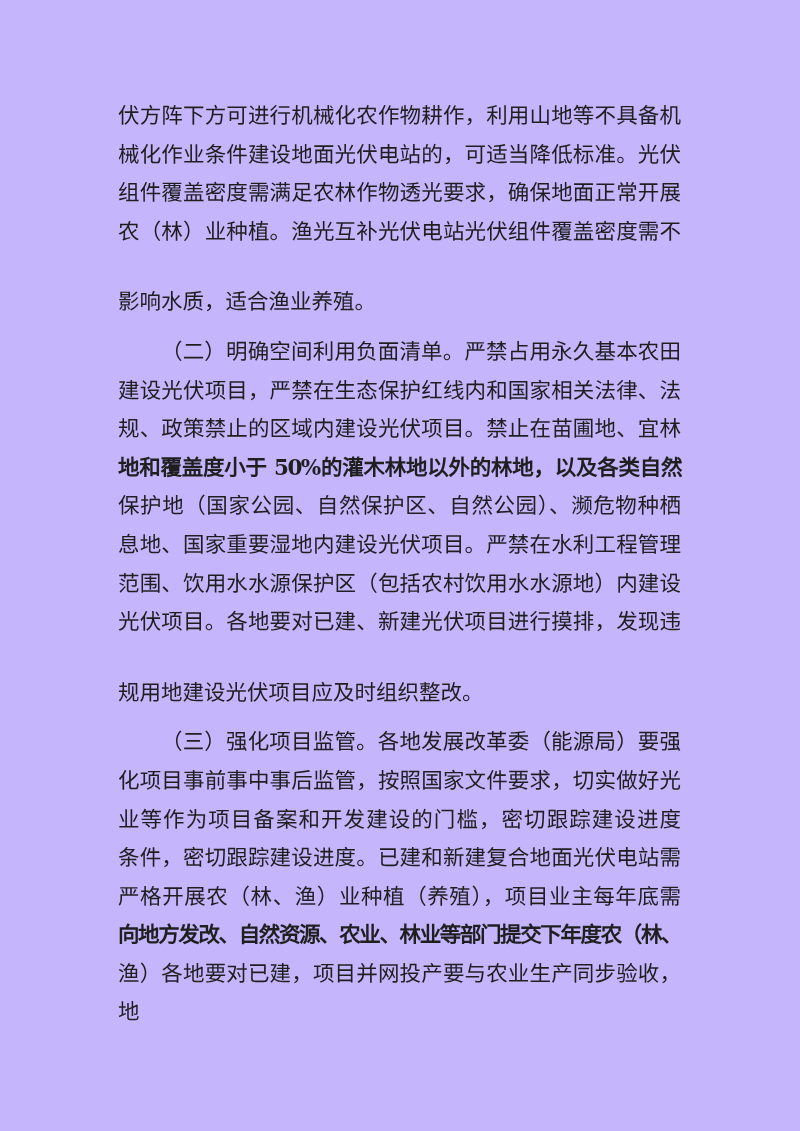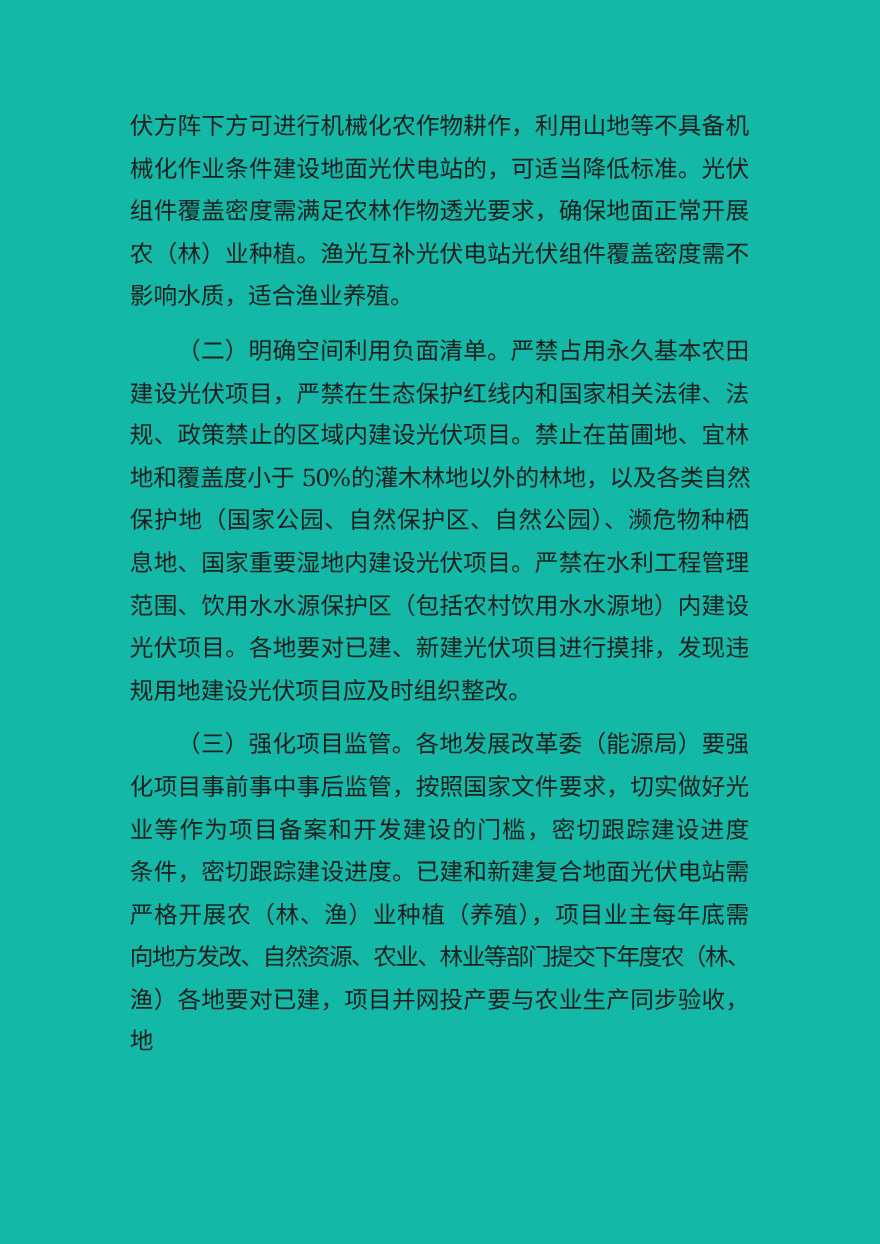--- a/index.html
+++ b/index.html
@@ -13,21 +13,21 @@
     position: relative;
     overflow: hidden;
     font-family: "DejaVu Serif", "Liberation Serif", serif;
   }
   .page {
     position: absolute;
     left: 0;
     top: 0;
     width: 800px;
     height: 1131px;
-    background: #14b8a6;
+    background: #c4b5fd;
   }
   .text-block {
     position: absolute;
     left: 118px;
     top: 97px;
     width: 563px;
     color: #1f1f1f;
     font-size: 21.5px;
     line-height: 38.6px;
     -webkit-font-smoothing: antialiased;
@@ -37,27 +37,29 @@
     padding: 0;
   }
   .line {
     height: 38.6px;
     text-align: justify;
     text-align-last: justify;
     overflow: visible;
   }
   .line.last {
     text-align-last: left;
+    margin-top: 32px;
   }
   .para.indented .line:first-child {
     text-indent: 2em;
     margin-top: 11px;
   }
   .line.tight {
     letter-spacing: -0.07em;
+    font-weight: bold;
   }
 </style>
 </head>
 <body>
 
 <div class="page">
   <div class="text-block">
       <div class="para">
         <div class="line">伏方阵下方可进行机械化农作物耕作，利用山地等不具备机</div>
         <div class="line">械化作业条件建设地面光伏电站的，可适当降低标准。光伏</div>

